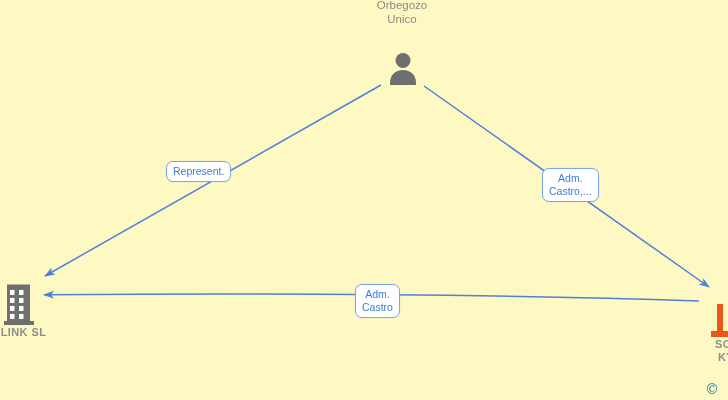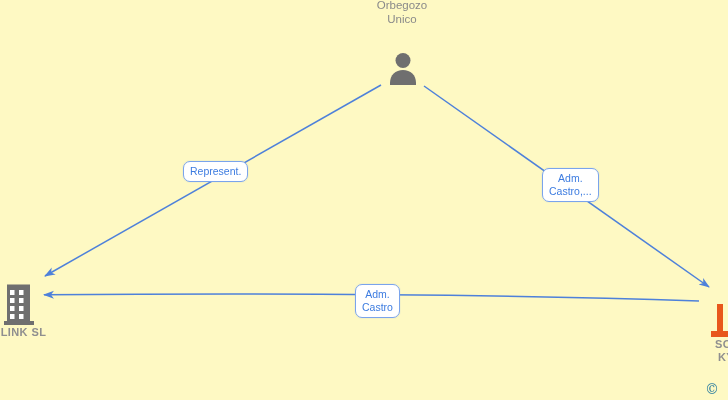--- a/index.html
+++ b/index.html
@@ -88,21 +88,21 @@
 
   <svg class="node-icon" style="left:705px;top:300px;" width="23" height="40" viewBox="0 0 23 40">
     <rect x="12" y="4" width="6" height="27" fill="#e8571c"></rect>
     <rect x="6" y="31" width="40" height="6" fill="#e8571c"></rect>
   </svg>
   <div id="label-right" class="company-label">
     <div class="l1">SOK</div>
     <div class="l2">KY</div>
   </div>
 
-  <div class="edge-label" style="left:183px;top:161px;text-align:right;">Represent.</div>
+  <div class="edge-label" style="left:166px;top:161px;text-align:right;">Represent.</div>
 
   <div class="edge-label" style="left:542px;top:168px;min-width:40px;">
     <div>Adm.</div>
     <div>Castro,...</div>
   </div>
 
   <div class="edge-label" style="left:355px;top:284px;">
     <div>Adm.</div>
     <div>Castro</div>
   </div>

